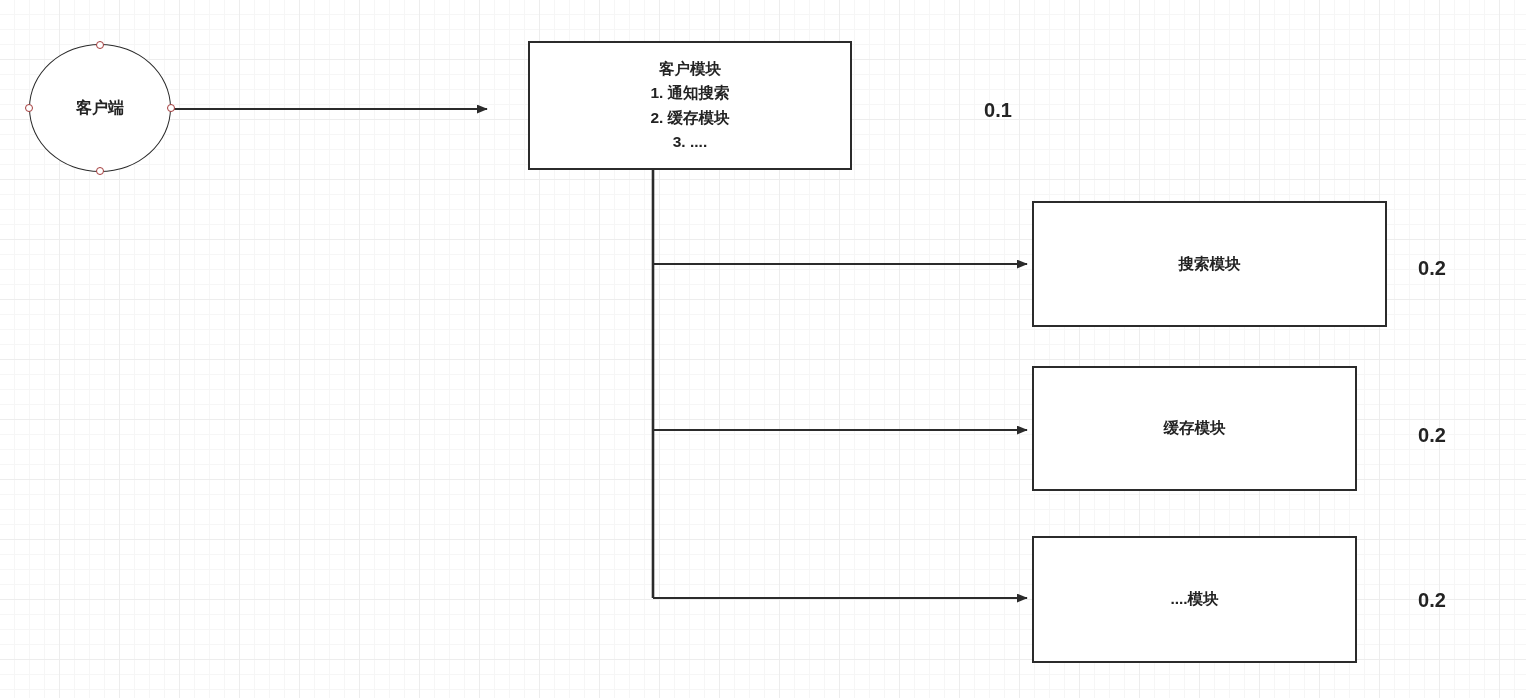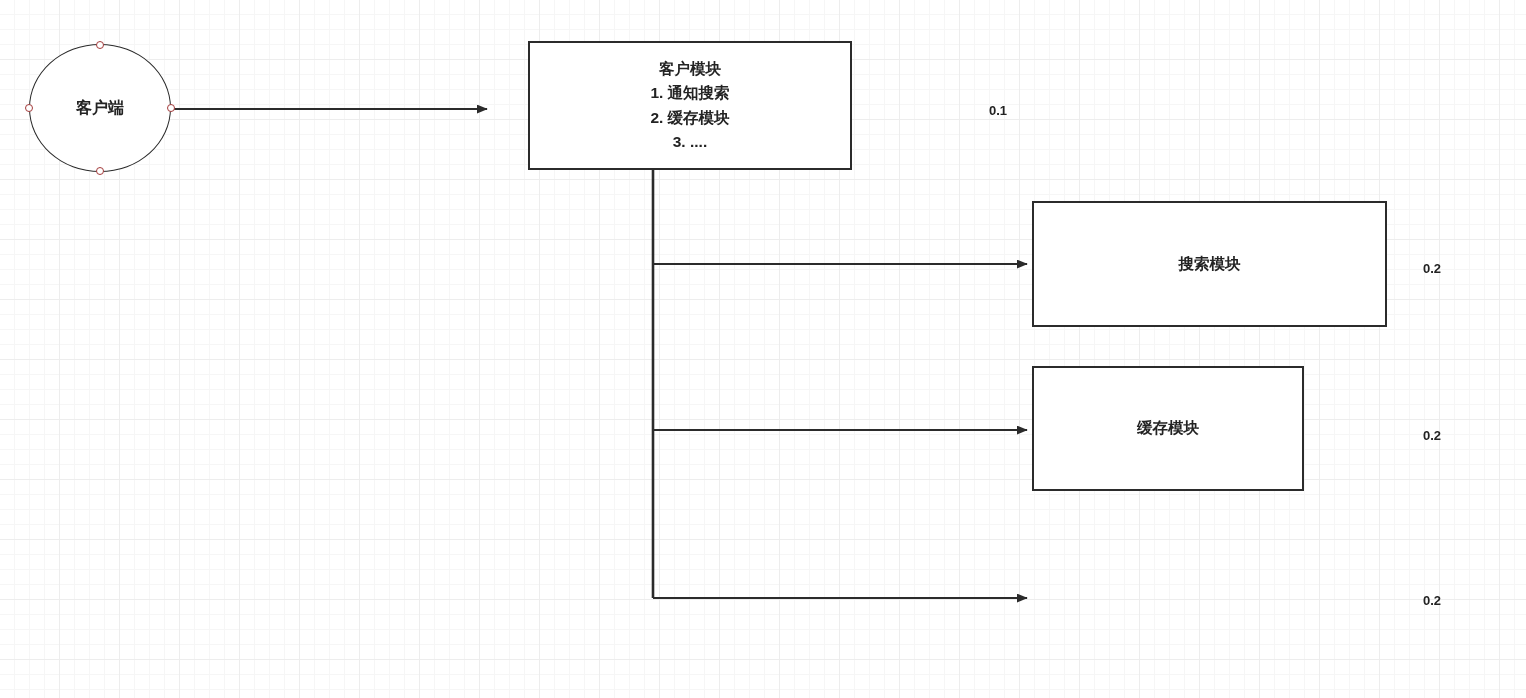--- a/index.html
+++ b/index.html
@@ -57,21 +57,21 @@
     border-width: 1.6px;
     font-size: 16px;
   }
   .node-label-multi {
     display: block;
   }
   .weight {
     position: absolute;
     color: #232323;
     font-weight: bold;
-    font-size: 13px;
+    font-size: 20px;
     white-space: nowrap;
   }
   .port {
     position: absolute;
     width: 8px;
     height: 8px;
     box-sizing: border-box;
     border: 1.4px solid #a33a3a;
     border-radius: 50%;
     background: #ffffff;
@@ -108,24 +108,27 @@
     <span class="node-label-multi">客户模块
 1. 通知搜索
 2. 缓存模块
 3. ....</span>
   </div>
 
   <div class="node" style="left: 1032px; top: 201px; width: 355px; height: 126px;">
     <span class="node-label-multi">搜索模块</span>
   </div>
 
-  <div class="node" style="left: 1032px; top: 366px; width: 272px; height: 125px;">
+  <div class="node" style="left: 1032px; top: 366px; width: 325px; height: 125px;">
     <span class="node-label-multi">缓存模块</span>
   </div>
 
+  <div class="node" style="left: 1032px; top: 536px; width: 325px; height: 127px;">
+    <span class="node-label-multi">....模块</span>
+  </div>
 
   <div class="weight" style="left: 998px; top: 110px; transform: translate(-50%, -50%);">0.1</div>
   <div class="weight" style="left: 1432px; top: 268px; transform: translate(-50%, -50%);">0.2</div>
   <div class="weight" style="left: 1432px; top: 435px; transform: translate(-50%, -50%);">0.2</div>
   <div class="weight" style="left: 1432px; top: 600px; transform: translate(-50%, -50%);">0.2</div>
 
   <div class="port" style="left: 96px; top: 41px;"></div>
   <div class="port" style="left: 96px; top: 167px;"></div>
   <div class="port" style="left: 25px; top: 104px;"></div>
   <div class="port" style="left: 167px; top: 104px;"></div>

